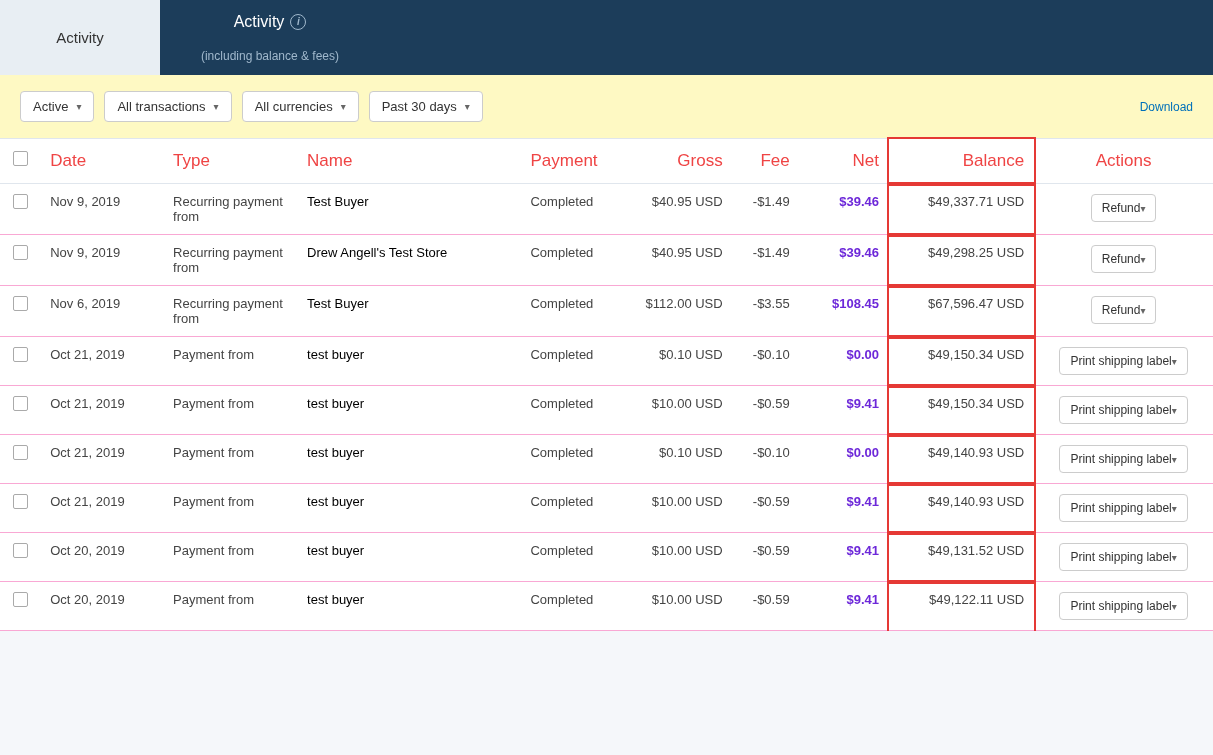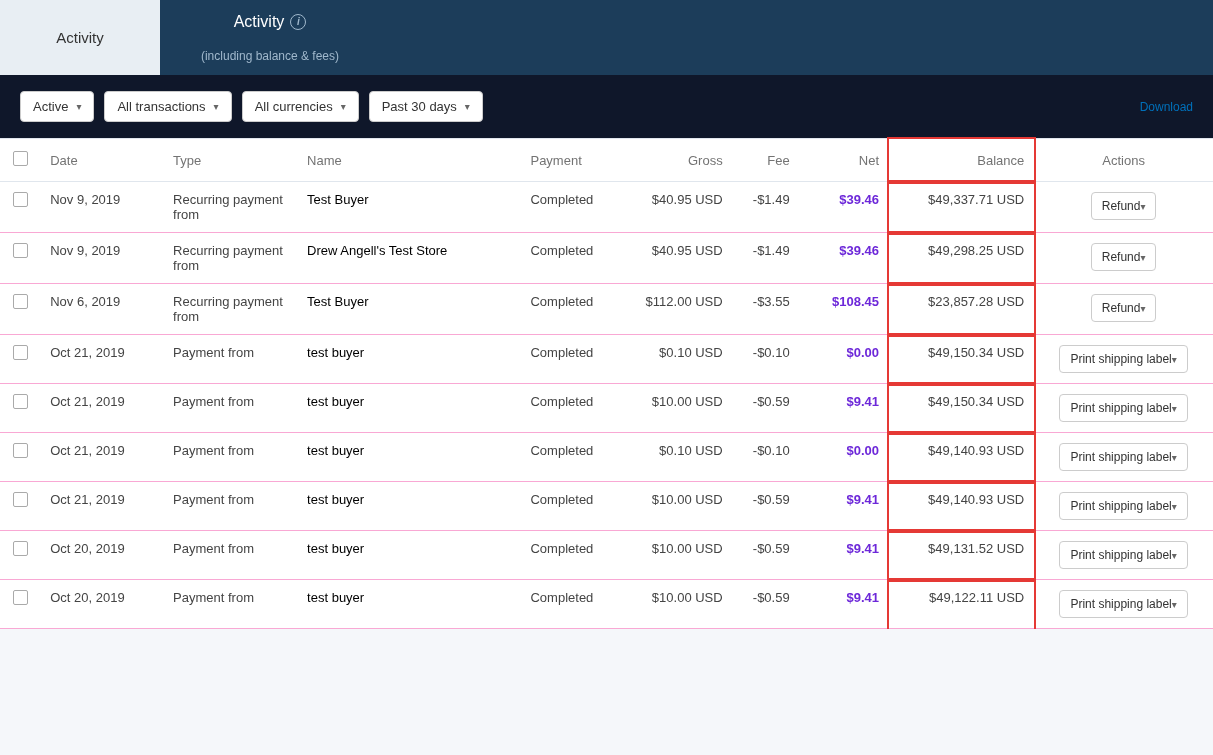--- a/index.html
+++ b/index.html
@@ -58,21 +58,21 @@
       color: #a0b8cc;
       font-size: 10px;
       font-style: italic;
       font-weight: bold;
     }
 
     .filters-bar {
       display: flex;
       align-items: center;
       padding: 16px 20px;
-      background: #0f172a;
+      background: #fef9c3;
       border-bottom: 1px solid #e0e6ed;
       gap: 10px;
     }
     .filter-select {
       display: flex;
       align-items: center;
       border: 1px solid #ccc;
       border-radius: 4px;
       padding: 7px 12px;
       background: #fff;
@@ -103,22 +103,22 @@
       width: 100%;
       border-collapse: collapse;
     }
     thead tr {
       border-bottom: 1px solid #e0e6ed;
     }
     thead th {
       padding: 12px 10px;
       text-align: left;
       font-weight: 500;
-      color: #737373;
-      font-size: 13px;
+      color: #ef4444;
+      font-size: 17px;
       white-space: nowrap;
     }
     thead th.right { text-align: right; }
     thead th.center { text-align: center; }
 
     tbody tr {
       border-bottom: 1px solid #f9a8d4;
     }
 
     tbody td {
@@ -284,21 +284,21 @@
     <td class="checkbox-cell">
       <div class="cb"></div>
     </td>
     <td class="col-date">Nov 6, 2019</td>
     <td class="col-type">Recurring payment from</td>
     <td class="col-name"><a class="link-blue">Test Buyer</a></td>
     <td class="col-payment">Completed</td>
     <td class="col-gross right">$112.00 USD</td>
     <td class="col-fee right">-$3.55</td>
     <td class="col-net right"><span class="net-bold">$108.45</span></td>
-    <td class="col-balance right balance-highlight">$23,857.28 USD</td>
+    <td class="col-balance right balance-highlight">$67,596.47 USD</td>
     <td class="col-actions center">
       <button class="action-btn">
         <span>Refund</span>
         <span class="chevron">▾</span>
       </button>
     </td>
   </tr>
         <tr>
     <td class="checkbox-cell">
       <div class="cb"></div>

